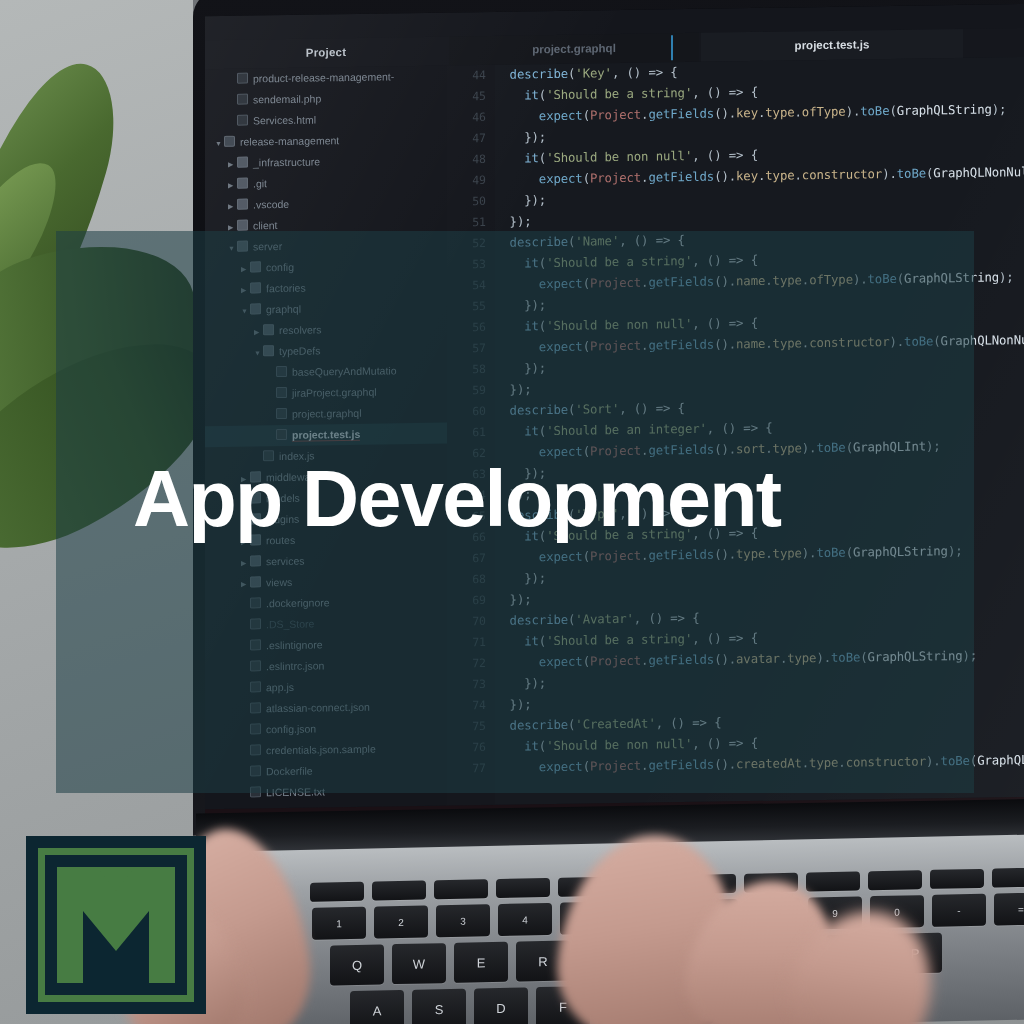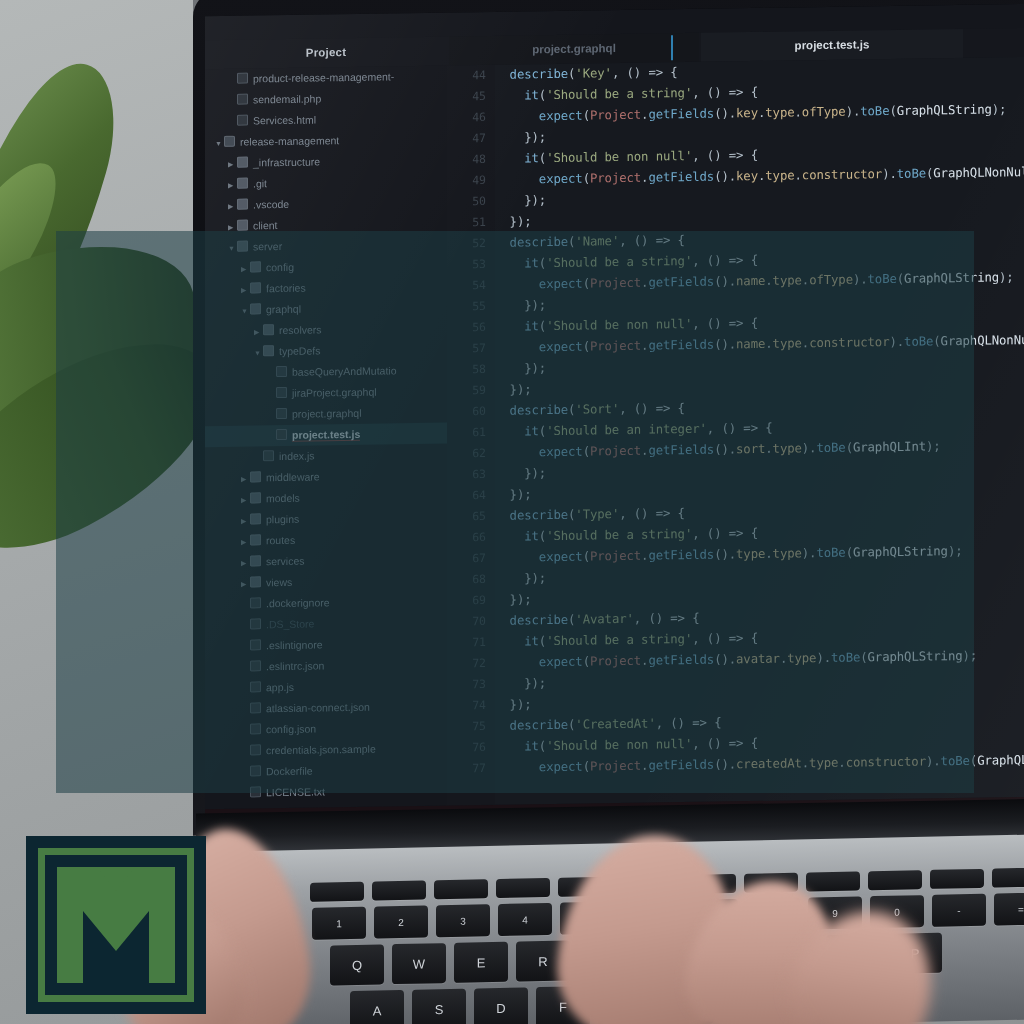--- a/index.html
+++ b/index.html
@@ -328,20 +328,21 @@
       <div class="key qrow" style="left: 646px; top: 123px; width: 54px; height: 40px;">L</div>
     </div>
 
   <div class="hand h1"></div>
   <div class="hand h5"></div>
   <div class="hand h2"></div>
   <div class="hand h3"></div>
   <div class="hand h4"></div>
 
   <div class="overlay"></div>
+  <div class="title">App Development</div>
 
   <div class="logo">
     <div class="logo-ring"></div>
     <div class="logo-inner"></div>
     <svg class="logo-m" viewBox="0 0 118 116">
       <path d="M0 0 H118 V116 H92 V44 L59 84 L26 44 V116 H0 Z" fill="#477c43"></path>
       <path d="M40 0 H78 L59 24 Z" fill="#477c43"></path>
       <path d="M40 0 H78 L59 24 Z" fill="#0c2631" transform="translate(0,0) scale(1)" opacity="0"></path>
     </svg>
   </div>

